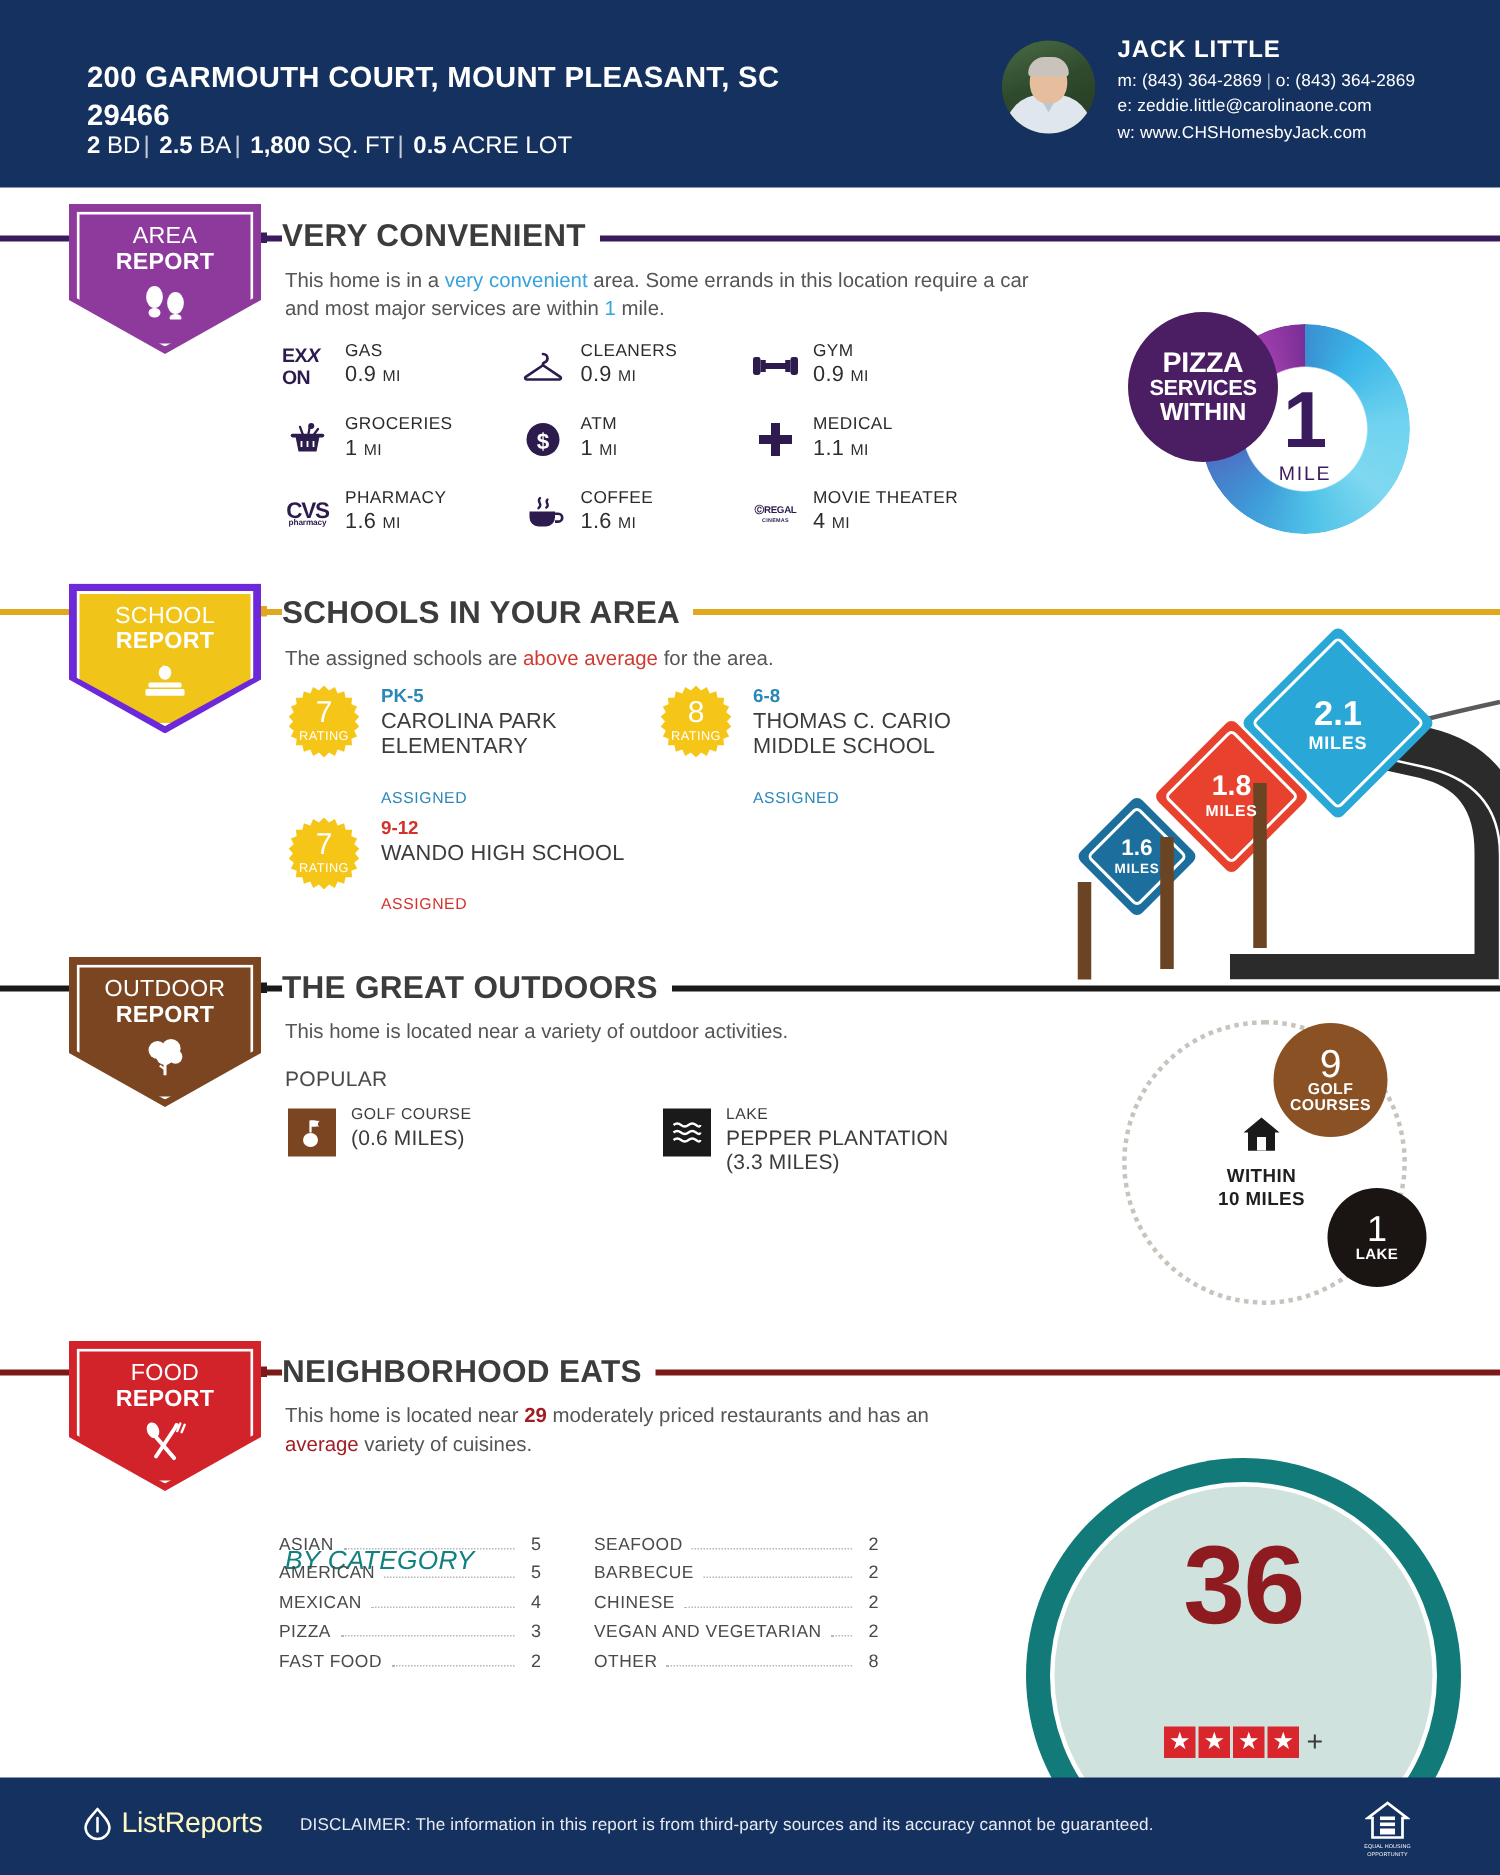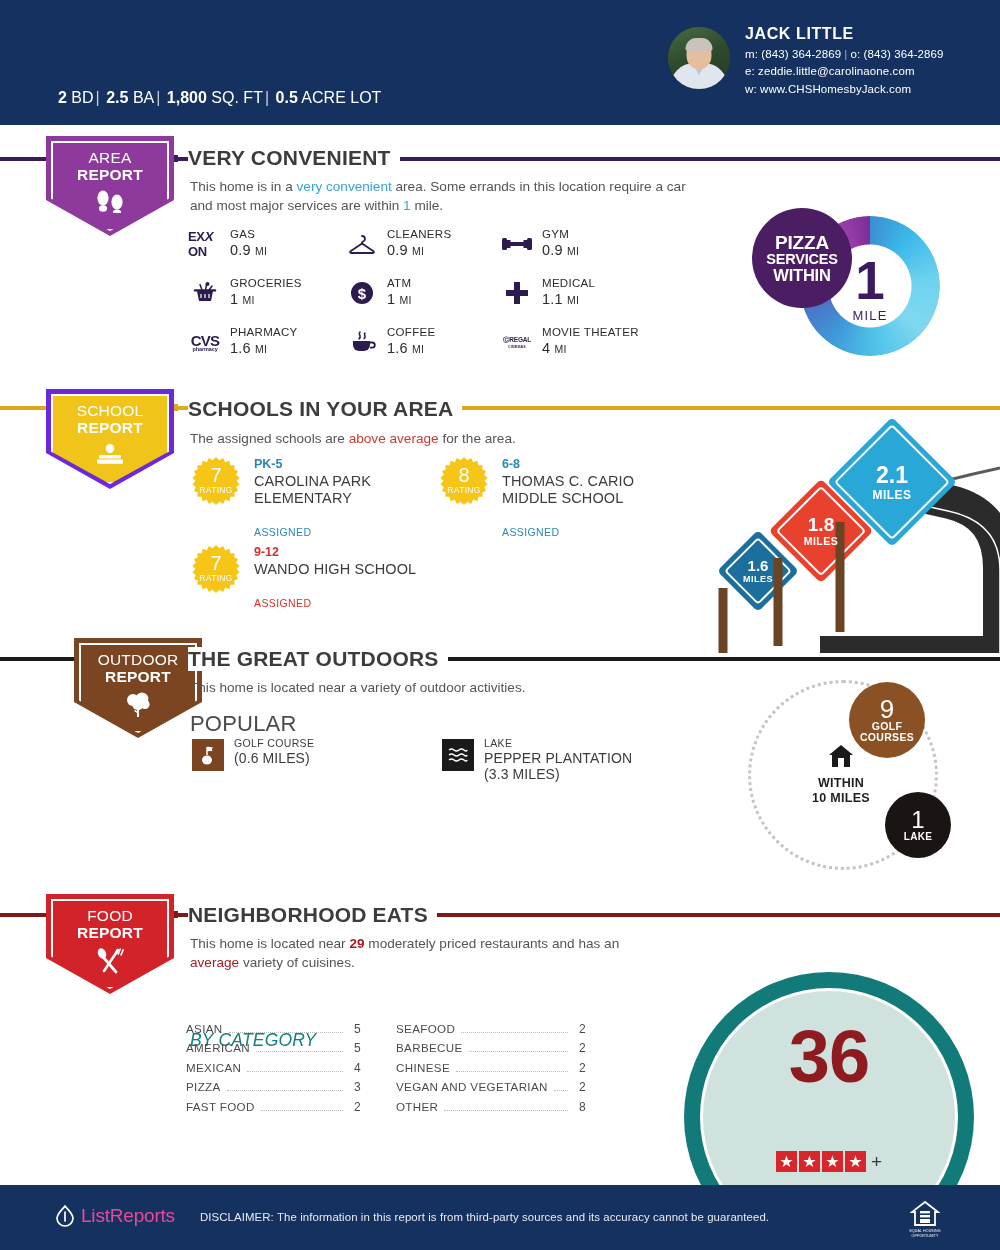--- a/index.html
+++ b/index.html
@@ -159,21 +159,21 @@
   }
   .sign .lbl {
     position:absolute; left:0; top:0; width:100%; height:100%;
     display:flex; flex-direction:column; align-items:center; justify-content:center;
     color:#fff; text-align:center; z-index:3;
   }
   .sign .lbl .v { font-weight:bold; line-height:1; }
   .sign .lbl .u { font-weight:bold; letter-spacing:.5px; line-height:1; margin-top:2px;}
 
   
-  .popular-h { position:absolute; font-size:22px; color:#4a4a4a; letter-spacing:.2px; }
+  .popular-h { position:absolute; font-size:14px; color:#4a4a4a; letter-spacing:.2px; }
   .outitem { position:absolute; }
   .outitem .sq {
     position:absolute; left:0; top:2px; width:32px; height:32px;
     display:flex; align-items:center; justify-content:center; color:#fff;
   }
   .outitem .tx { margin-left:42px; }
   .outitem .cat { font-size:10.5px; color:#3c3c3c; letter-spacing:.35px; line-height:1.2; }
   .outitem .nm { font-size:14px; color:#3c3c3c; line-height:1.18; letter-spacing:.1px;}
 
   .orbit { position:absolute; left:748px; top:680px; width:190px; height:190px;
@@ -216,31 +216,32 @@
   .stars { display:flex; align-items:center; margin-top:11px; }
   .star-box {
     width:21px; height:21px; background:#d8262c; margin-right:2px;
     display:flex; align-items:center; justify-content:center; color:#fff; font-size:16px; line-height:1;
   }
   .plus { font-size:19px; color:#3c3c3c; margin-left:3px; font-weight:500; }
   .food-sub { font-size:14px; color:#3c3c3c; letter-spacing:.4px; margin-top:8px; }
 
   
   .footer { position:absolute; left:0; top:1185px; width:1000px; height:65px; background:#15315f; }
-  .lr-logo { position:absolute; left:55px; top:20px; display:flex; align-items:center; color:#ec4899; }
+  .lr-logo { position:absolute; left:55px; top:20px; display:flex; align-items:center; color:#fef9c3; }
   .lr-mark { width:20px; height:22px; margin-right:6px; }
   .lr-text { font-size:19px; font-weight:500; letter-spacing:-.2px; }
   .disclaimer { position:absolute; left:200px; top:26px; font-size:11.4px; color:#e8ecf2; font-weight:300; letter-spacing:.1px;}
   .eho { position:absolute; left:905px; top:15px; width:40px; height:40px; color:#fff; text-align:center;}
   .eho-cap { font-size:3.6px; letter-spacing:.1px; margin-top:1px; line-height:1.25; }
 </style>
 </head>
 <body>
 
 <div class="header">
+  <div class="header-addr">200 GARMOUTH COURT, MOUNT PLEASANT, SC 29466</div>
   <div class="header-specs">
     <b>2</b>
     <span>BD</span><span class="sep">|</span>
     <b>2.5</b>
     <span>BA</span><span class="sep">|</span>
     <b>1,800</b>
     <span>SQ. FT</span><span class="sep">|</span>
     <b>0.5</b>
     <span>ACRE LOT</span>
   </div>
@@ -513,21 +514,21 @@
     <div class="lbl" style="left:6px;top:8px;width:92px;height:92px;">
       <div class="v" style="font-size:23px;">2.1</div>
       <div class="u" style="font-size:12px;">MILES</div>
     </div>
   </div>
 </div>
 
 <div class="rule" style="top:657px;background:#1a1a1a;"></div>
 <div class="tick" style="left:168px;top:655px;background:#1a1a1a;"></div>
 
-<div class="badge" style="left:46px;top:638px;background:#7a4520;margin-left:28px;">
+<div class="badge" style="left:46px;top:638px;background:#7a4520;">
   <div class="badge-inner" style="background:#7a4520;border:2px solid #ffffff;"></div>
   <div class="badge-label">
     <span class="l1">OUTDOOR</span>
     <span>REPORT</span>
   </div>
   <div class="badge-icon">
     <svg width="30" height="26" viewBox="0 0 30 26">
       <circle cx="10" cy="9" r="6" fill="#fff"></circle>
         <circle cx="19" cy="8" r="6.4" fill="#fff"></circle>
       <circle cx="15" cy="13" r="6" fill="#fff"></circle>

